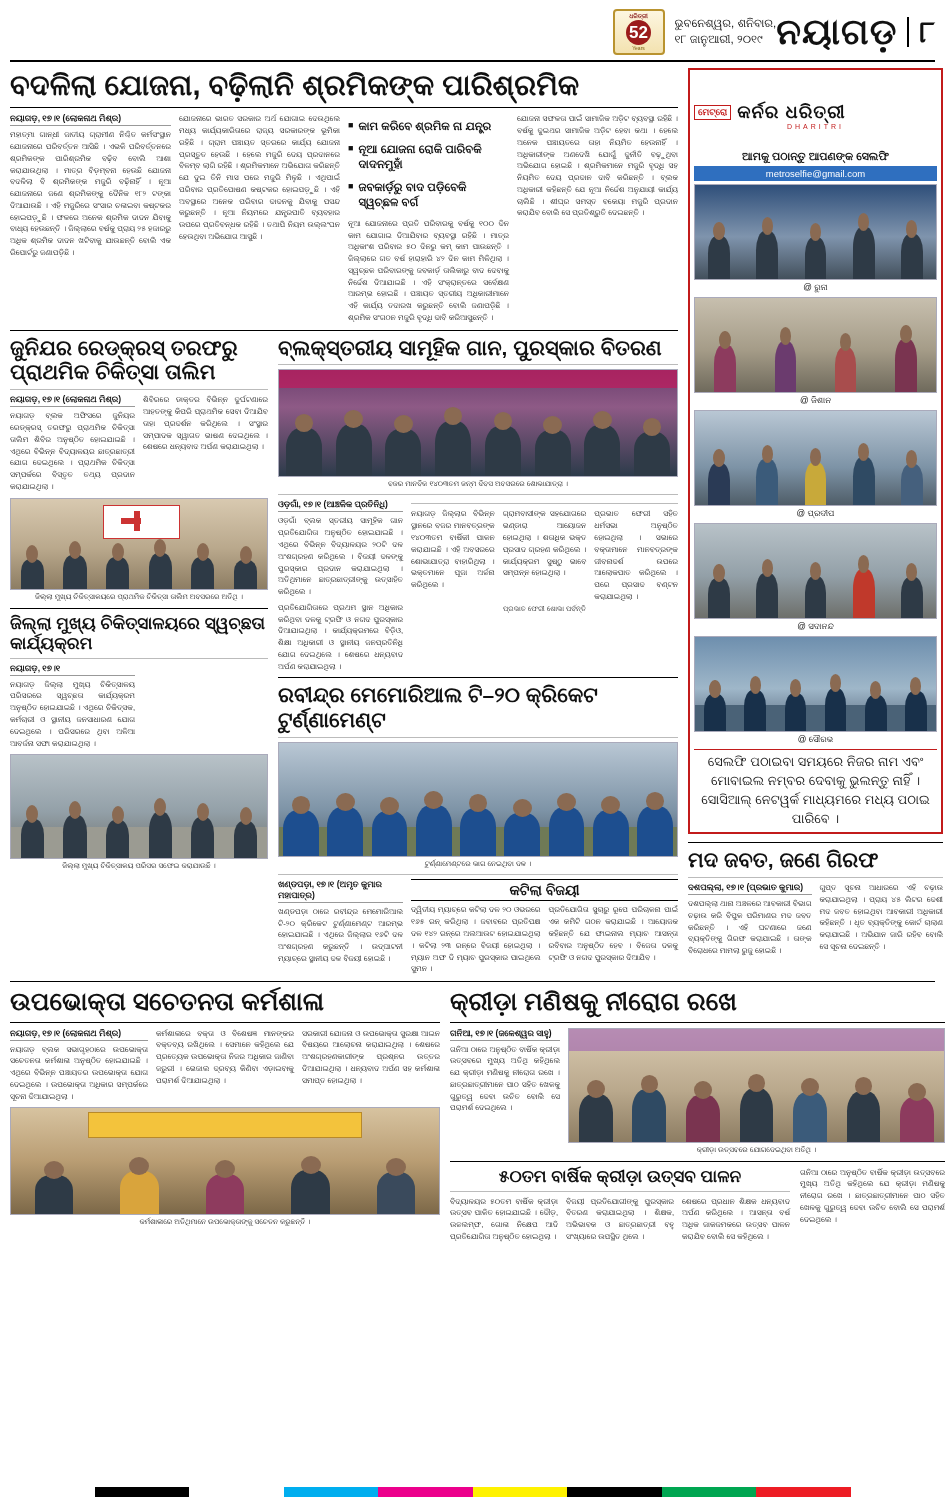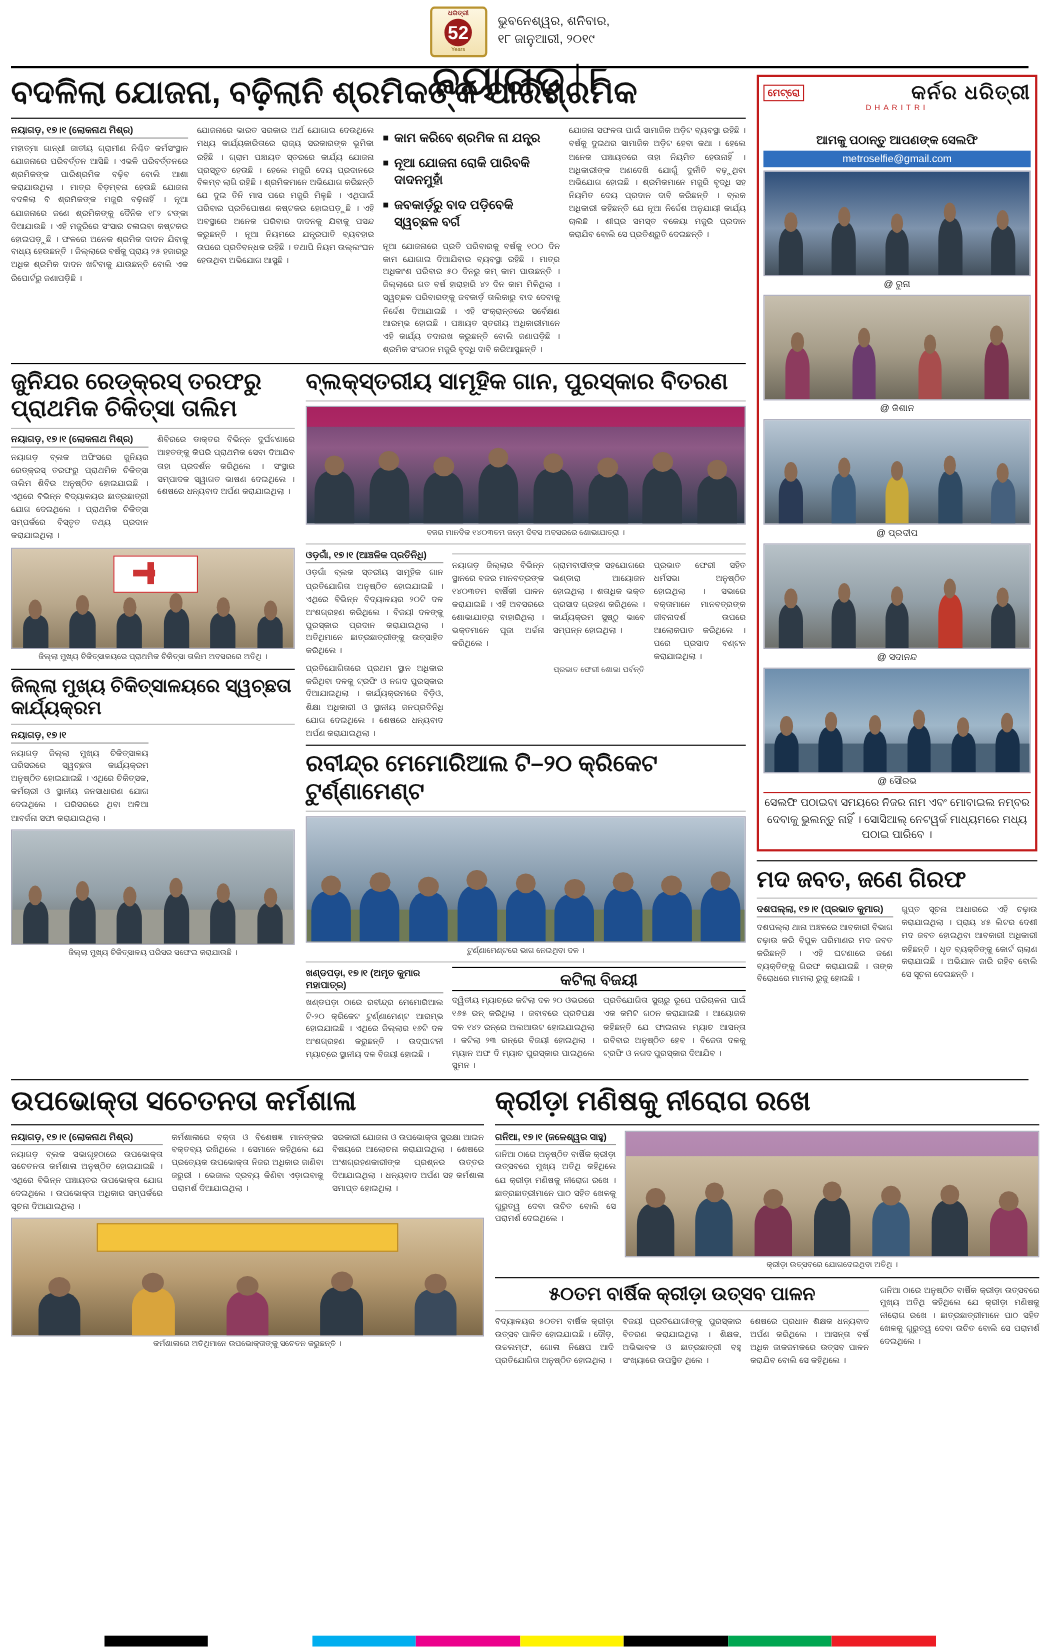--- a/index.html
+++ b/index.html
@@ -8,21 +8,21 @@
     width: 945px; height: 1497px;
     background: #ffffff;
     font-family: "Liberation Sans", sans-serif;
     color: #111;
     position: relative;
     overflow: hidden;
   }
   .page { width:945px; height:1497px; position:relative; padding: 6px 10px 0 10px; }
 
   
-  .masthead { display:flex; align-items:center; justify-content:space-between; height:56px; border-bottom:2px solid #000; padding-bottom:2px;flex-direction:column;}
+  .masthead { display:flex; align-items:center; justify-content:flex-end; height:56px; border-bottom:2px solid #000; padding-bottom:2px;}
   .mh-left { display:flex; align-items:center; gap:10px; }
   .logo52 {
     width:52px; height:46px; border:2px solid #b9932f; border-radius:4px;
     background:linear-gradient(#fdf6e0,#f3e2b0);
     display:flex; flex-direction:column; align-items:center; justify-content:center;
     font-size:7px; color:#7a5c10; line-height:1.05; position:relative;
   }
   .logo52 .ribbon { font-size:6px; color:#8a1f1f; font-weight:bold; }
   .logo52 .num {
     background:#9b1b1b; color:#fff; font-size:17px; font-weight:bold;
@@ -75,21 +75,21 @@
   .ppl span i { display:block; width:52%; height:18px; margin:0 auto; background:#8a6a52; border-radius:50%; position:relative; top:-14px;}
 
   
   .ad-box { border:2px solid #c21b1b; padding:4px; }
   .ad-head { text-align:center; }
   .ad-logo { font-size:18px; font-weight:bold; letter-spacing:1px; }
   .ad-sub { font-size:11px; font-weight:bold; margin-top:20px;}
   .ad-mail { background:#2f6fbf; color:#fff; text-align:center; font-size:9.5px; padding:2px; margin:3px 0; }
   .selfie { height:96px; margin-bottom:2px; }
   .selfie-name { text-align:center; font-size:8.5px; margin-bottom:4px; }
-  .ad-foot { font-size:10px; text-align:center; line-height:1.45; border-top:1px solid #c21b1b; padding-top:3px; margin-top:2px; }
+  .ad-foot { font-size:13px; text-align:center; line-height:1.45; border-top:1px solid #c21b1b; padding-top:3px; margin-top:2px; }
 
   .bottom-strip { position:absolute; left:0; bottom:0; width:945px; height:10px; display:flex; }
   .bottom-strip div { flex:1; }
 
   .small-cap { font-size:7px; text-align:center; color:#333; padding-top:2px;}
 </style>
 </head>
 <body>
 
 <div class="page">
@@ -332,21 +332,21 @@
               </div>
             </div>
           </div>
         </div>
       </div>
     </div>
 
     <div>
       <div class="ad-box">
         <div class="ad-head">
-          <div style="display:flex;align-items:center;justify-content:space-between;gap:6px;">
+          <div style="display:flex;align-items:center;justify-content:flex-start;gap:6px;margin-top:28px;">
             <span style="border:1px solid #c21b1b;font-size:9px;padding:1px 3px;color:#c21b1b;font-weight:bold;">ମେଟ୍ରୋ</span>
             <span class="ad-logo">କର୍ନର ଧରିତ୍ରୀ</span>
           </div>
           <div style="font-size:7px;letter-spacing:3px;color:#c21b1b;">DHARITRI</div>
           <div class="ad-sub">ଆମକୁ ପଠାନ୍ତୁ ଆପଣଙ୍କ ସେଲଫି</div>
         </div>
         <div class="ad-mail">metroselfie@gmail.com</div>
 
         <div class="photo selfie grp1">
           <div class="ppl">

